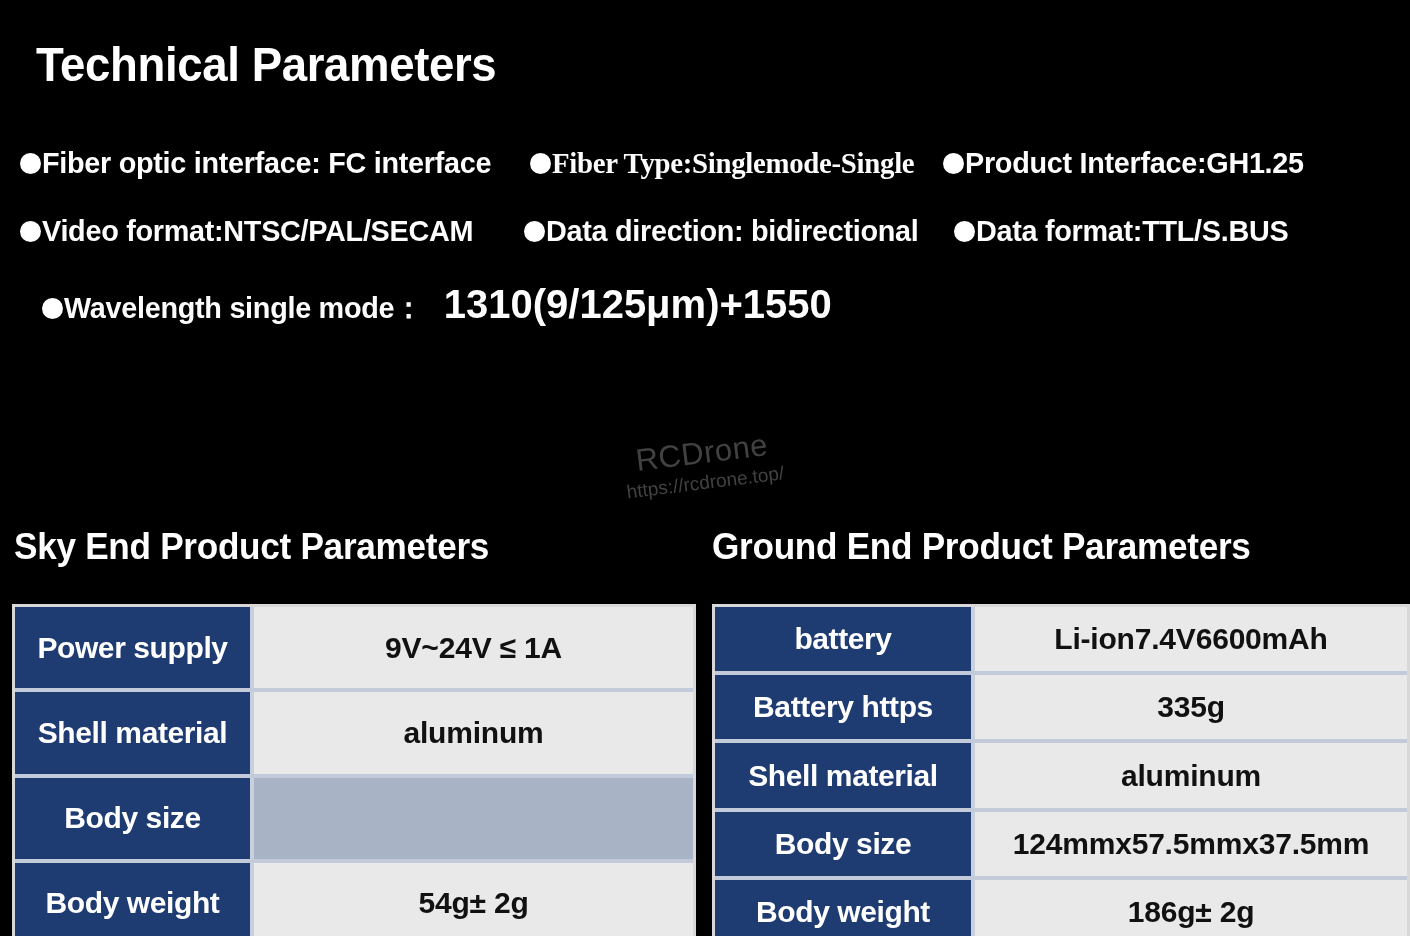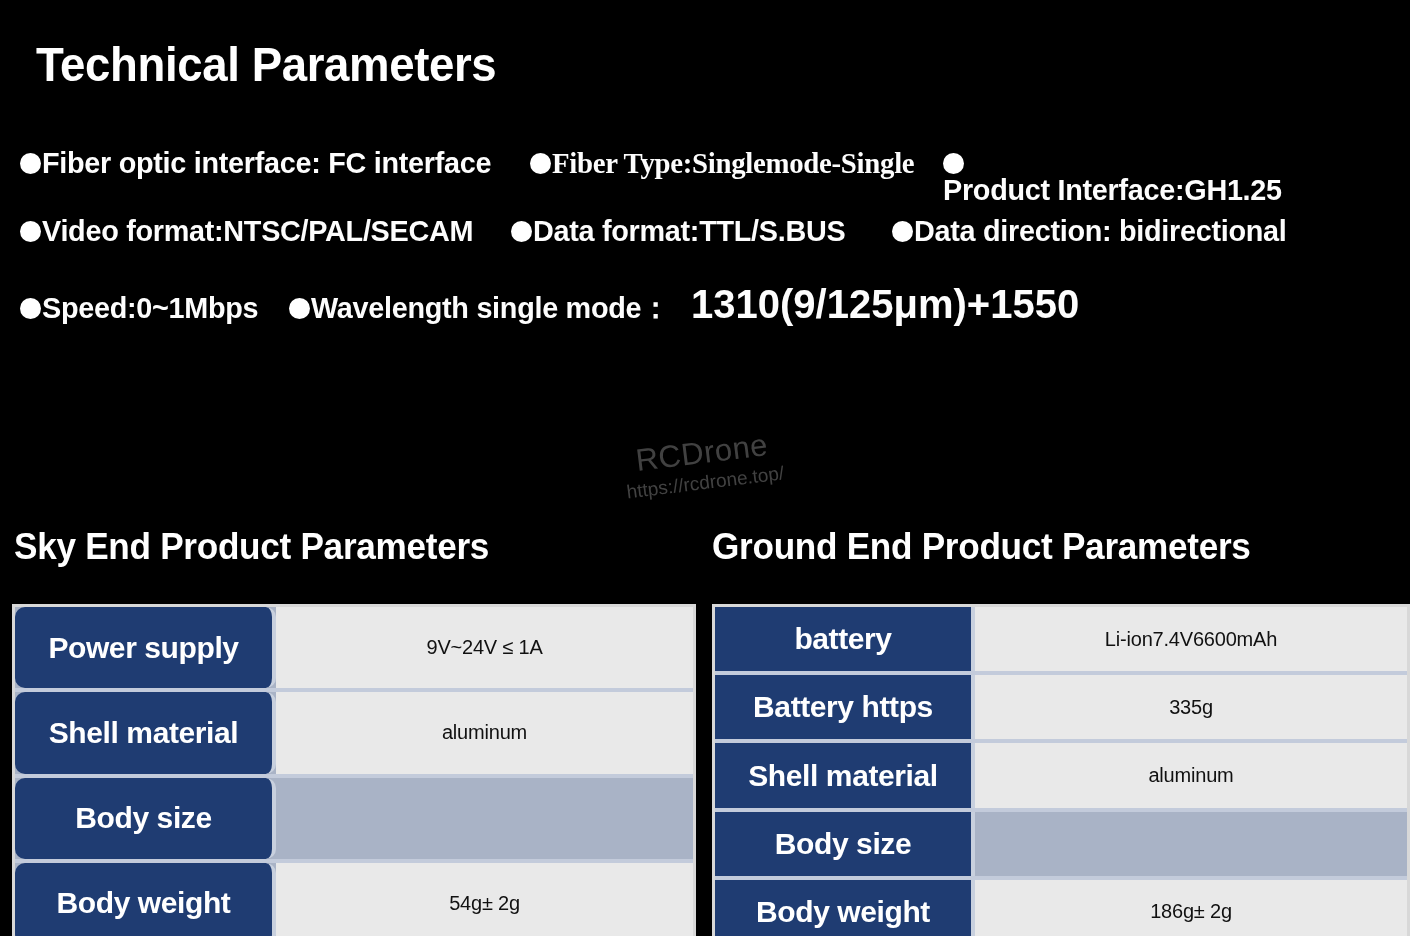--- a/index.html
+++ b/index.html
@@ -68,21 +68,21 @@
     font-size:40px;
     font-weight:bold;
     color:#fdfdfd;
     white-space:nowrap;
     margin-left:6px;
   }
 
   
   .r1 .i1 { margin-left:0px; }
   .r1 .i2 { margin-left:20px;font-family:Liberation Serif, serif; }
-  .r1 .i3 { margin-left:14px;flex-direction:column; }
+  .r1 .i3 { margin-left:14px; }
 
   .r2 .i1 { margin-left:0px; }
   .r2 .i2 { margin-left:33px; }
   .r2 .i3 { margin-left:20px; }
 
   .r3 .i1 { margin-left:0px; }
   .r3 .i2 { margin-left:22px; }
 
   .r4 .i1 { margin-left:0px; }
 
@@ -175,30 +175,30 @@
     align-items:center;
     justify-content:center;
     flex:0 0 auto;
     letter-spacing:-0.4px;
     white-space:nowrap;
     border-right:4px solid #c8d0de;
   }
   .cell-value {
     background:#e9e9e9;
     color:#111111;
-    font-size:20px;
-    font-weight:normal;
+    font-size:30px;
+    font-weight:bold;
     display:flex;
     align-items:center;
     justify-content:center;
     flex:1 1 auto;
     white-space:nowrap;
     letter-spacing:-0.2px;
   }
-  #sky-table    .cell-label { width:261px;border-radius:10px; }
+  #sky-table    .cell-label { width:239px; }
   #ground-table .cell-label { width:260px; }
 </style>
 </head>
 <body>
 
 <div id="page-title">Technical Parameters</div>
 
 <div id="spec-list">
 
   <div class="spec-row r1">
@@ -214,35 +214,31 @@
       <span class="bullet"></span>
       <span class="spec-text">Product Interface:GH1.25</span>
     </div>
   </div>
 
   <div class="spec-row r2">
     <div class="spec-item i1">
       <span class="bullet"></span>
       <span class="spec-text">Video format:NTSC/PAL/SECAM</span>
     </div>
+    <div class="spec-item i2">
+      <span class="bullet"></span>
+      <span class="spec-text">Data direction: bidirectional</span>
+    </div>
     <div class="spec-item i3">
       <span class="bullet"></span>
       <span class="spec-text">Data format:TTL/S.BUS</span>
     </div>
-    <div class="spec-item i2">
-      <span class="bullet"></span>
-      <span class="spec-text">Data direction: bidirectional</span>
-    </div>
   </div>
 
   <div class="spec-row r3">
-    <div class="spec-item i1">
-      <span class="bullet"></span>
-      <span class="spec-text">Speed:0~1Mbps</span>
-    </div>
     <div class="spec-item i2">
       <span class="bullet"></span>
       <span class="spec-text">Wavelength single mode：</span>
       <span class="spec-plain">1310(9/125μm)+1550</span>
     </div>
   </div>
 
 
 </div>
 
@@ -285,18 +281,19 @@
   <div class="trow">
     <div class="cell-label">Battery https</div>
     <div class="cell-value">335g</div>
   </div>
   <div class="trow">
     <div class="cell-label">Shell material</div>
     <div class="cell-value">aluminum</div>
   </div>
   <div class="trow">
     <div class="cell-label">Body size</div>
+    <div class="cell-value">124mmx57.5mmx37.5mm</div>
   </div>
   <div class="trow">
     <div class="cell-label">Body weight</div>
     <div class="cell-value">186g± 2g</div>
   </div>
 </div>
 
 </body></html>

